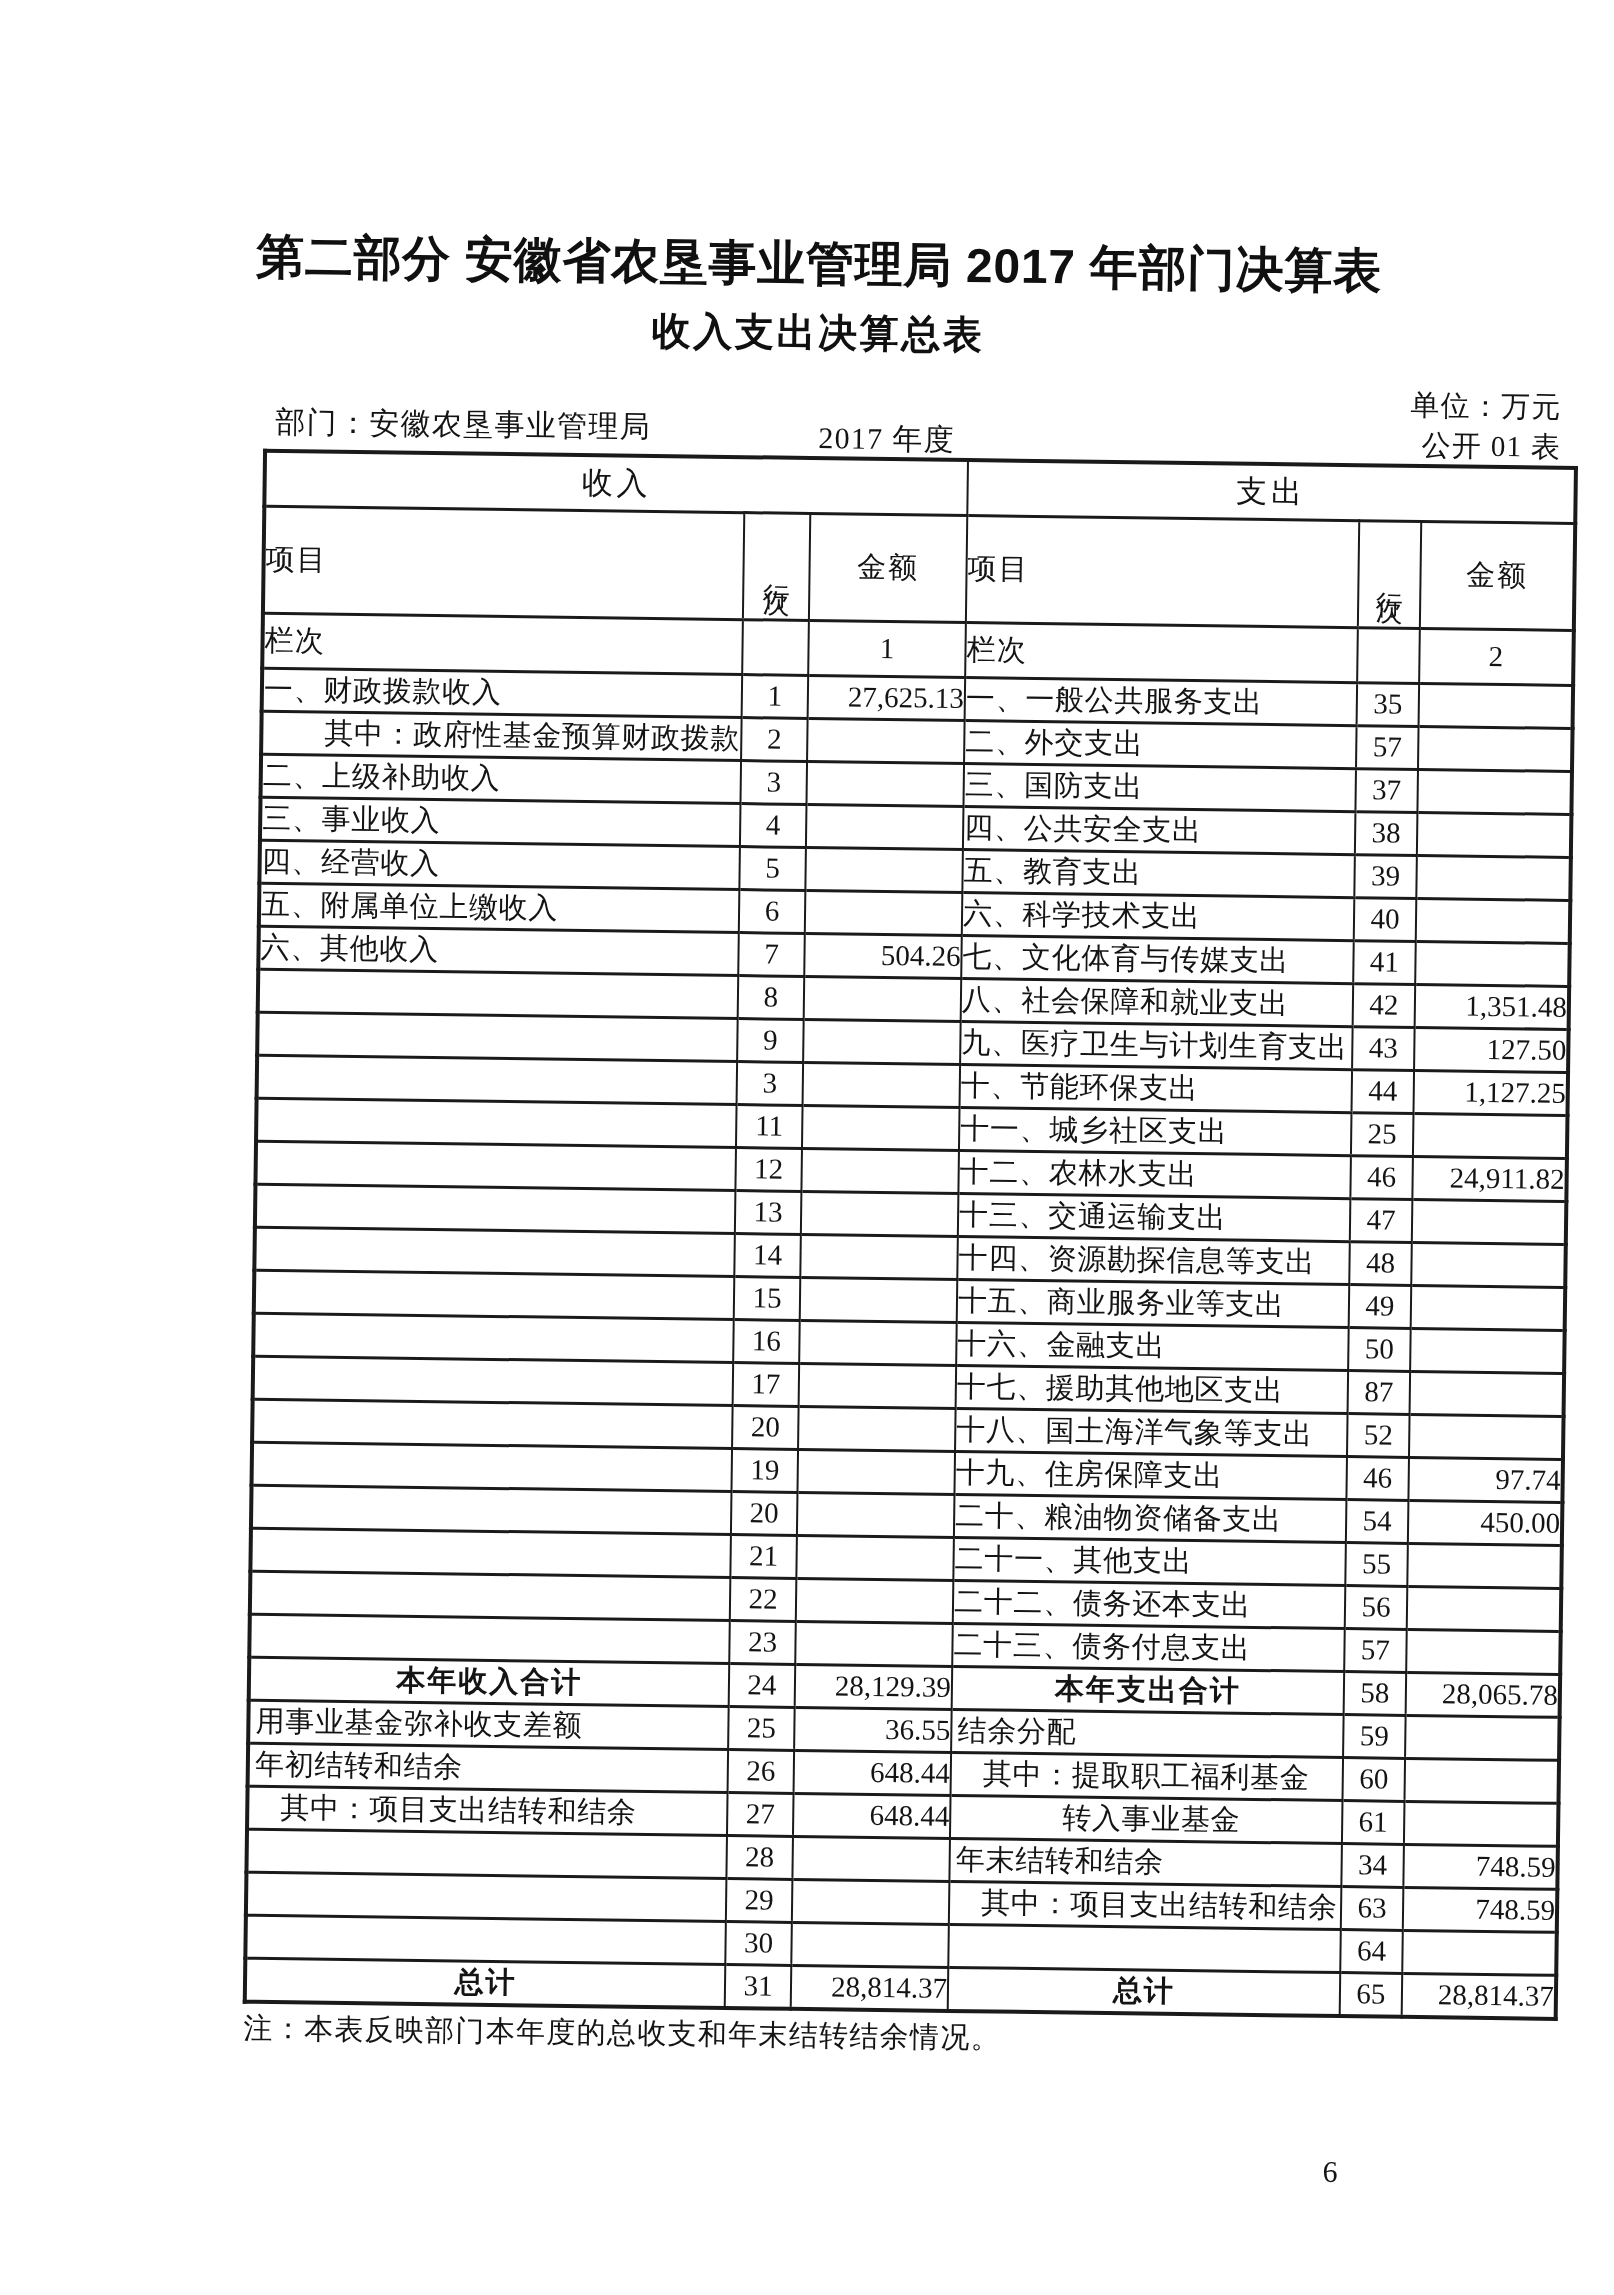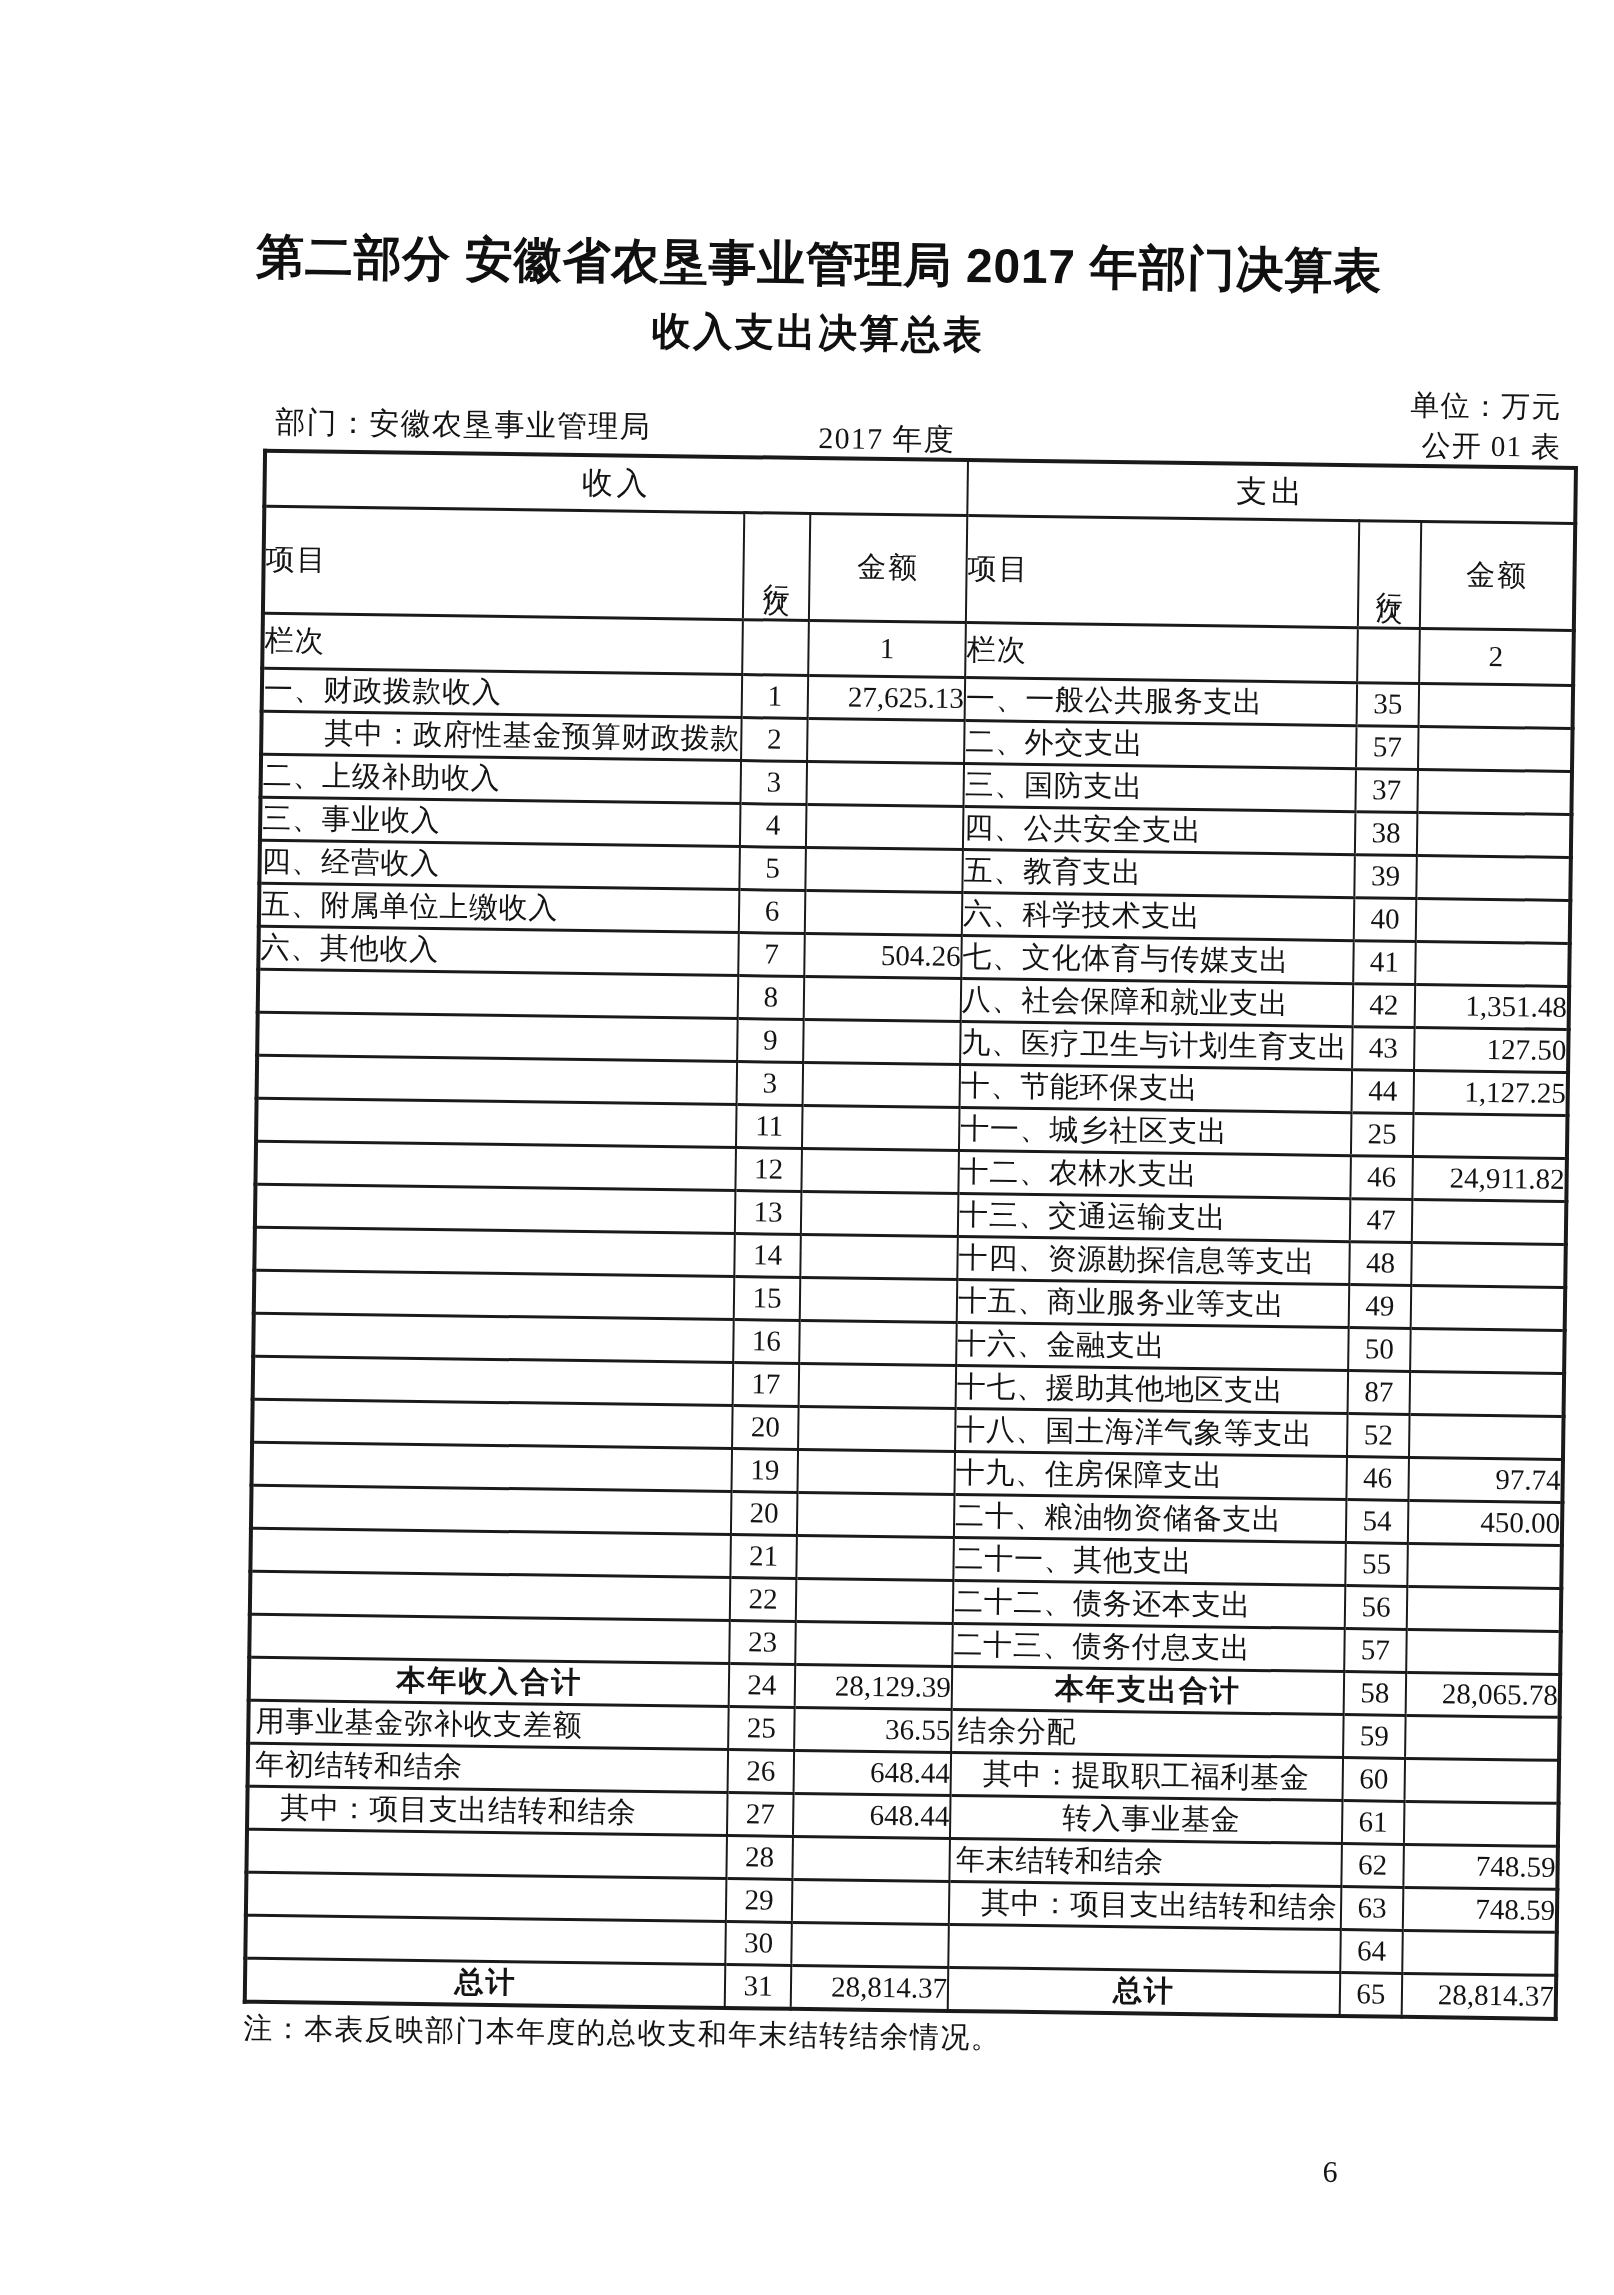--- a/index.html
+++ b/index.html
@@ -428,21 +428,21 @@
           <td class="amount">648.44</td>
           <td class="item lvl4">转入事业基金</td>
           <td class="lineno">61</td>
           <td class="amount"></td>
         </tr>
         <tr>
           <td class="item"></td>
           <td class="lineno">28</td>
           <td class="amount"></td>
           <td class="item flush">年末结转和结余</td>
-          <td class="lineno">62</td>
+          <td class="lineno">34</td>
           <td class="amount">748.59</td>
         </tr>
         <tr>
           <td class="item"></td>
           <td class="lineno">29</td>
           <td class="amount"></td>
           <td class="item lvl1">其中：项目支出结转和结余</td>
           <td class="lineno">63</td>
           <td class="amount">748.59</td>
         </tr>

